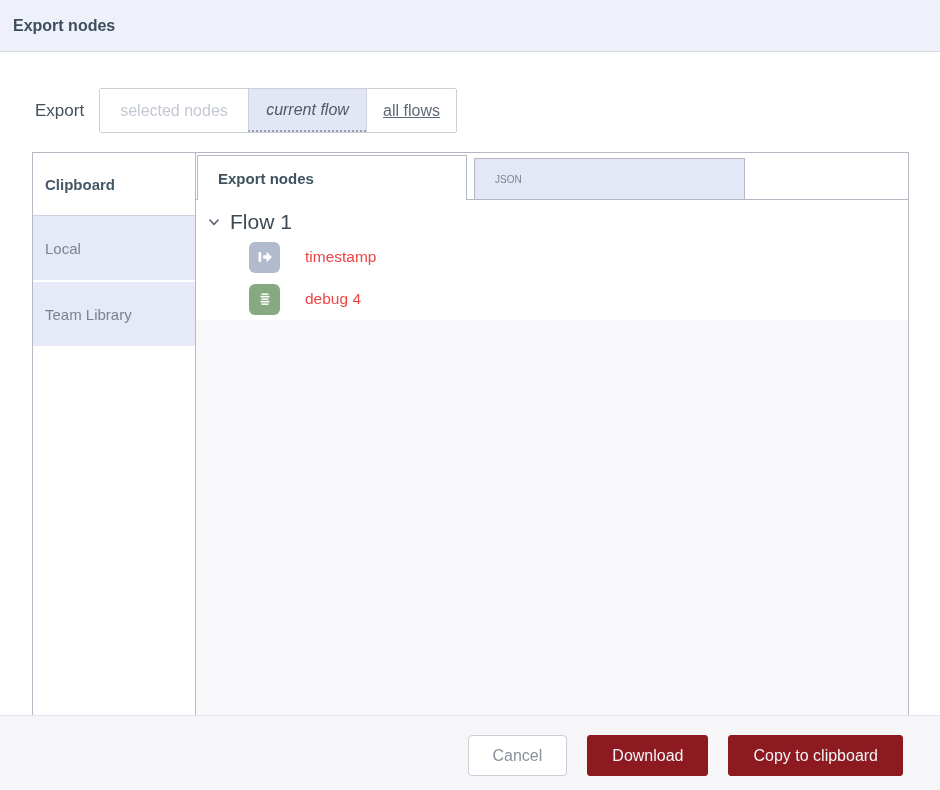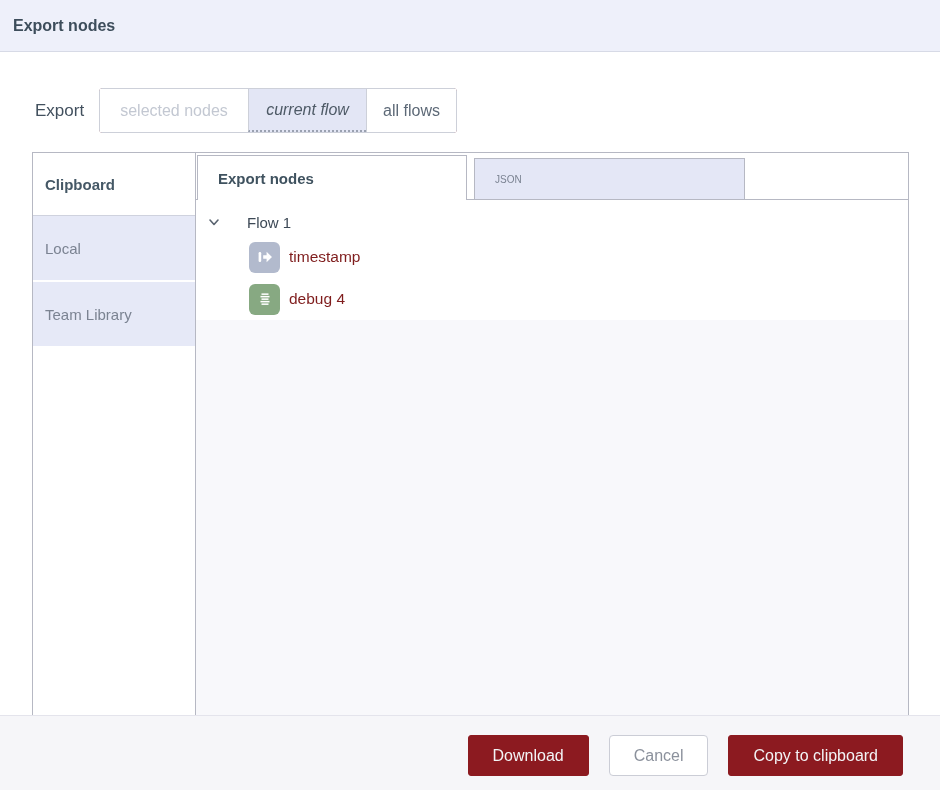--- a/index.html
+++ b/index.html
@@ -58,21 +58,21 @@
     font-size: 16px;
     background: #ffffff;
     border: none;
     cursor: pointer;
     font-family: inherit;
     color: #5d6977;
   }
   .seg + .seg { border-left: 1px solid #cdd0d9; }
   .seg.w1 { width: 148px; }
   .seg.w2 { width: 118px; font-style: italic; }
-  .seg.w3 { width: 90px; }
+  .seg.w3 { width: 90px; text-decoration: underline; }
   .seg.disabled { color: #c3c8d2; cursor: default; }
   .seg.selected {
     background: #e3e6f5;
     color: #4e5a66;
     border-bottom: 2px dotted #9aa1b0;
   }
 
   
   .content-box {
     position: absolute;
@@ -175,22 +175,22 @@
   .twisty {
     margin-left: 9px;
     width: 18px; height: 18px;
     flex: none;
     display: flex;
     align-items: center;
     justify-content: center;
     cursor: pointer;
   }
   .flow-label {
-    margin-left: 24px;
-    font-size: 15px;
+    margin-left: 7px;
+    font-size: 21px;
     color: #3d4956;
   }
   .node-row {
     height: 42px;
     flex: none;
     display: flex;
     align-items: center;
     padding-left: 53px;
     cursor: pointer;
   }
@@ -198,23 +198,23 @@
     width: 31px; height: 31px;
     flex: none;
     border-radius: 6px;
     display: flex;
     align-items: center;
     justify-content: center;
   }
   .node-icon.inject { background: #b2bacd; }
   .node-icon.debug { background: #87a982; }
   .node-label {
-    margin-left: 9px;
+    margin-left: 25px;
     font-size: 15.5px;
-    color: #7f1d1d;
+    color: #ef4444;
   }
   .tree-empty { flex: 1; background: #f8f8fb; }
 
   
   .dialog-footer {
     position: absolute;
     left: 0; bottom: 0;
     width: 940px; height: 75px;
     background: #f6f6f9;
     border-top: 1px solid #e4e4ec;
@@ -324,18 +324,18 @@
           <span class="node-label">debug 4</span>
         </div>
 
         <div class="tree-empty"></div>
       </div>
 
     </section>
   </div>
 
   <div class="dialog-footer">
+    <button class="btn secondary">Cancel</button>
     <button class="btn primary">Download</button>
-    <button class="btn secondary">Cancel</button>
     <button class="btn primary">Copy to clipboard</button>
   </div>
 
 </div>
 
 </body></html>

